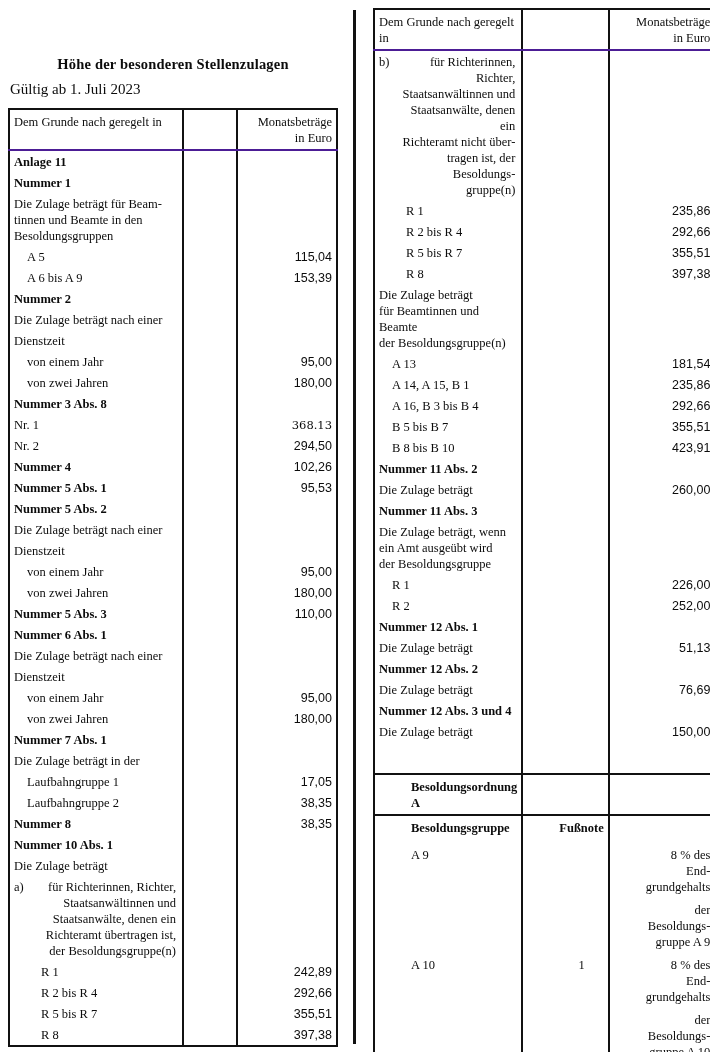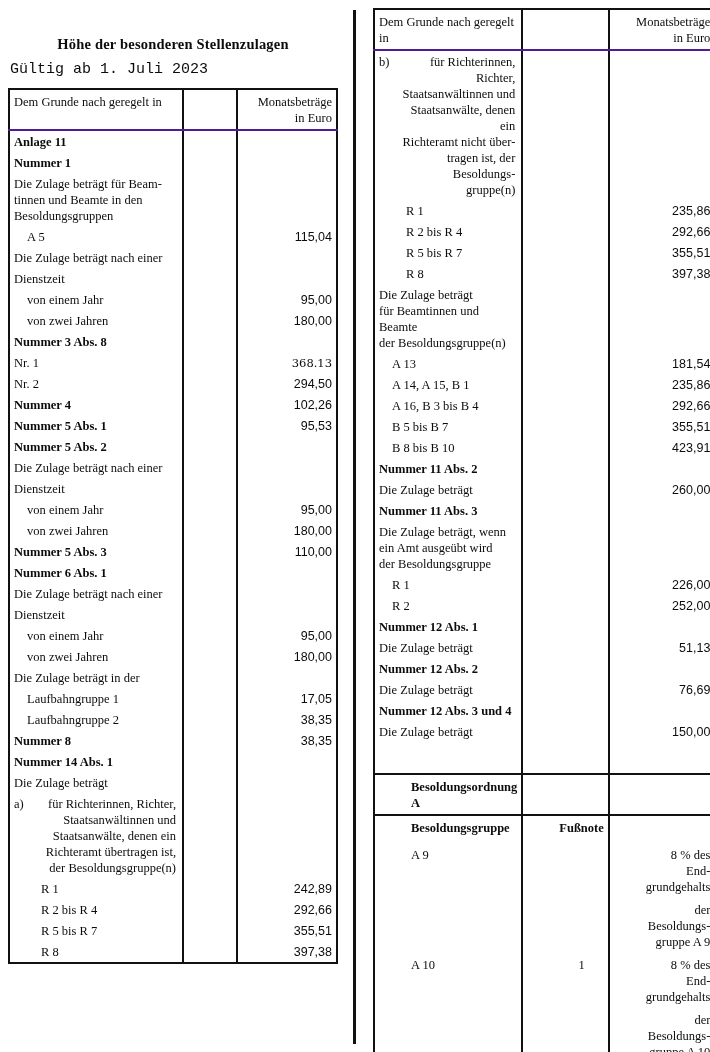--- a/index.html
+++ b/index.html
@@ -4,23 +4,23 @@
 <style>
   html,body { margin:0; padding:0; background:#ffffff; }
   .page {
     position:relative; width:710px; height:1052px; background:#fff;
     font-family:"Liberation Serif", serif; color:#0c0c0c; overflow:hidden;
   }
   .col-left  { position:absolute; left:8px;  top:0;   width:330px; }
   .col-right { position:absolute; left:373px; top:8px; width:331px; }
   .col-sep   { position:absolute; left:353px; top:10px; width:3px; height:1034px; background:#111; }
 
-  .doc-head { padding-top:36px; }
+  .doc-head { padding-top:56px; }
   .title { font-weight:700; font-size:14.5px; text-align:center; letter-spacing:.2px; }
-  .valid { font-family:Liberation Mono, monospace; font-size:15px; margin-top:8px; padding-left:2px; }
+  .valid { font-family:Liberation Serif, serif; font-size:15px; margin-top:8px; padding-left:2px; }
 
   table.ztable {
     border-collapse:collapse; table-layout:fixed;
     border:2px solid #111; margin-top:10px;
     font-size:12.5px; line-height:16px;
   }
   .col-right table.ztable { margin-top:0; }
   table.ztable td { vertical-align:top; padding:3px 4px 2px 4px; overflow:hidden; }
   td.c2, td.c3 { border-left:2px solid #111; }
 
@@ -99,22 +99,32 @@
             <td class="c2"></td>
             <td class="c3"><span class="val"></span></td>
           </tr>
 
           <tr class="item">
             <td class="c1"><span class="lbl">A 5</span></td>
             <td class="c2"></td>
             <td class="c3"><span class="val">115,04</span></td>
           </tr>
 
-
-
+          <tr class="item">
+            <td class="c1"><span class="lbl">A 6 bis A 9</span></td>
+            <td class="c2"></td>
+            <td class="c3"><span class="val">153,39</span></td>
+          </tr>
+
+
+          <tr class="section">
+            <td class="c1"><span class="lbl">Nummer 2</span></td>
+            <td class="c2"></td>
+            <td class="c3"><span class="val"></span></td>
+          </tr>
 
           <tr class="para">
             <td class="c1"><span class="lbl">Die Zulage beträgt nach einer</span></td>
             <td class="c2"></td>
             <td class="c3"><span class="val"></span></td>
           </tr>
 
           <tr class="para">
             <td class="c1"><span class="lbl">Dienstzeit</span></td>
             <td class="c2"></td>
@@ -222,20 +232,25 @@
             <td class="c2"></td>
             <td class="c3"><span class="val">95,00</span></td>
           </tr>
 
           <tr class="item">
             <td class="c1"><span class="lbl">von zwei Jahren</span></td>
             <td class="c2"></td>
             <td class="c3"><span class="val">180,00</span></td>
           </tr>
 
+          <tr class="section">
+            <td class="c1"><span class="lbl">Nummer 7 Abs. 1</span></td>
+            <td class="c2"></td>
+            <td class="c3"><span class="val"></span></td>
+          </tr>
 
           <tr class="para">
             <td class="c1"><span class="lbl">Die Zulage beträgt in der</span></td>
             <td class="c2"></td>
             <td class="c3"><span class="val"></span></td>
           </tr>
 
           <tr class="item">
             <td class="c1"><span class="lbl">Laufbahngruppe 1</span></td>
             <td class="c2"></td>
@@ -248,21 +263,21 @@
             <td class="c3"><span class="val">38,35</span></td>
           </tr>
 
           <tr class="section">
             <td class="c1"><span class="lbl">Nummer 8</span></td>
             <td class="c2"></td>
             <td class="c3"><span class="val">38,35</span></td>
           </tr>
 
           <tr class="section">
-            <td class="c1"><span class="lbl">Nummer 14 Abs. 1</span></td>
+            <td class="c1"><span class="lbl">Nummer 10 Abs. 1</span></td>
             <td class="c2"></td>
             <td class="c3"><span class="val"></span></td>
           </tr>
 
           <tr class="para">
             <td class="c1"><span class="lbl">Die Zulage beträgt</span></td>
             <td class="c2"></td>
             <td class="c3"><span class="val"></span></td>
           </tr>
 

